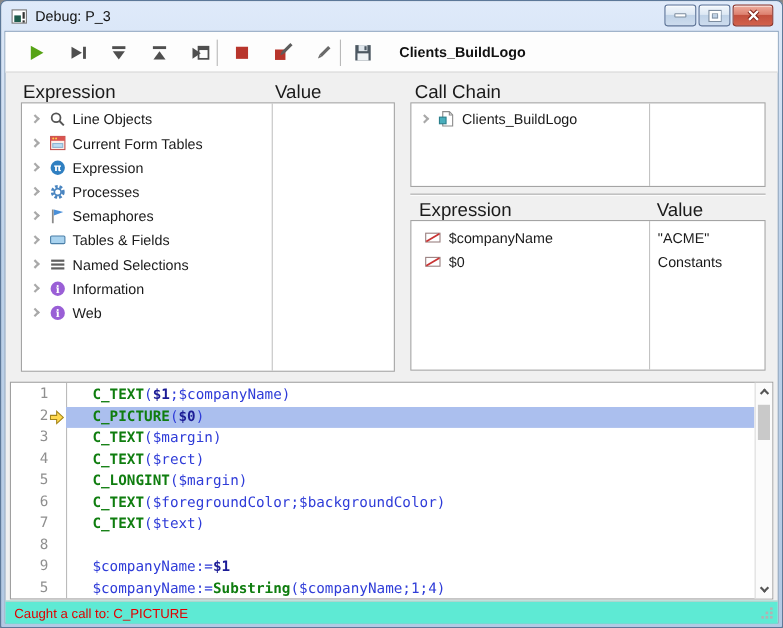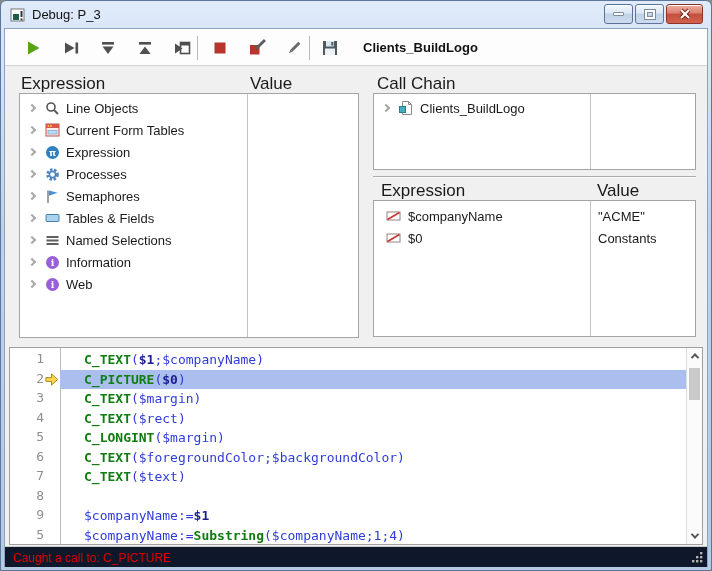--- a/index.html
+++ b/index.html
@@ -77,21 +77,21 @@
 
   .scrollbar { position:absolute; right:0; top:0; bottom:0; width:16px; background:#fbfbfb; border-left:1px solid #dcdcdc; }
   .sb-up, .sb-down { position:absolute; left:0; width:15px; height:16px; display:flex; align-items:center; justify-content:center; }
   .sb-up { top:0; } .sb-down { bottom:0; }
   .sb-chev { width:6px; height:6px; border-top:2px solid #555; border-right:2px solid #555; }
   .sb-up .sb-chev { transform:rotate(-45deg) translate(-1px,1px); }
   .sb-down .sb-chev { transform:rotate(135deg) translate(-1px,1px); }
   .sb-thumb { position:absolute; left:2px; width:11px; top:20px; height:32px; background:#c9c9c9; }
 
   
-  .statusbar { position:absolute; left:0; right:0; top:517px; height:21px; background:#0f172a; border-top:1px solid #cdcdcd; }
+  .statusbar { position:absolute; left:0; right:0; top:517px; height:21px; background:#5eead4; border-top:1px solid #cdcdcd; }
   .status-text { position:absolute; left:8px; top:4px; font-size:12px; color:#e00000; }
   .grip { position:absolute; right:3px; bottom:3px; }
 </style>
 </head>
 <body>
 
 <div class="window">
 
   <div class="titlebar">
     <svg class="title-icon" viewBox="0 0 16 16">

